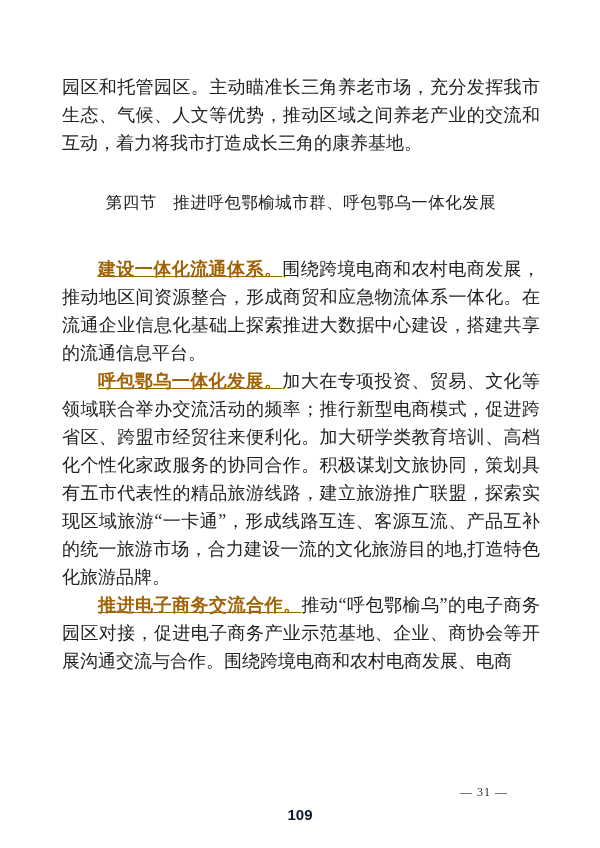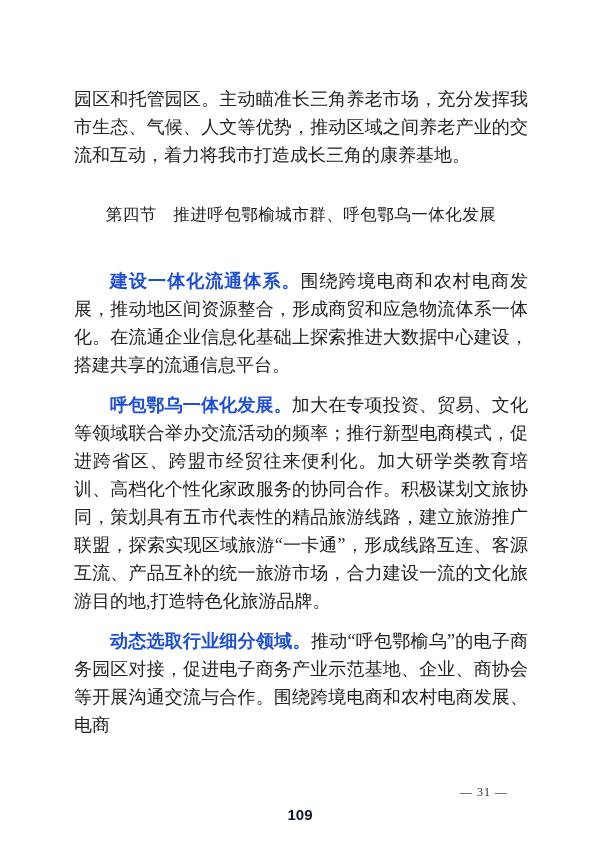--- a/index.html
+++ b/index.html
@@ -6,27 +6,27 @@
   .page{
     position:relative;
     width:600px;height:848px;
     background:#ffffff;
     overflow:hidden;
     font-family:"Liberation Serif","DejaVu Serif",serif;
     color:#222222;
   }
   .content{padding:73px 60px 0 62px;}
   .para{
-    margin:12px;
+    margin:0;
     font-size:18px;
     line-height:28px;
     text-align:justify;
     color:#222222;
   }
-  .para .lead{font-weight:700;color:#1d4ed8;}
+  .para .lead{font-weight:700;color:#a16207;text-decoration:underline;}
   .indent{text-indent:2em;}
   .heading{
     margin:31px 0 0 0;
     font-size:16.5px;
     line-height:30px;
     text-align:center;
     font-weight:500;
     color:#1d1d1d;
     letter-spacing:0.5px;
   }
@@ -61,20 +61,20 @@
 
     <p class="para">园区和托管园区。主动瞄准长三角养老市场，充分发挥我市生态、气候、人文等优势，推动区域之间养老产业的交流和互动，着力将我市打造成长三角的康养基地。</p>
 
     <h2 class="heading"><span>第四节</span><span class="hgap"></span><span>推进呼包鄂榆城市群、呼包鄂乌一体化发展</span></h2>
 
     <p class="para indent m-after-heading"><b class="lead">建设一体化流通体系。</b><span>围绕跨境电商和农村电商发展，推动地区间资源整合，形成商贸和应急物流体系一体化。在流通企业信息化基础上探索推进大数据中心建设，搭建共享的流通信息平台。</span></p>
 
 
     <p class="para indent"><b class="lead">呼包鄂乌一体化发展。</b><span>加大在专项投资、贸易、文化等领域联合举办交流活动的频率；推行新型电商模式，促进跨省区、跨盟市经贸往来便利化。加大研学类教育培训、高档化个性化家政服务的协同合作。积极谋划文旅协同，策划具有五市代表性的精品旅游线路，建立旅游推广联盟，探索实现区域旅游“一卡通”，形成线路互连、客源互流、产品互补的统一旅游市场，合力建设一流的文化旅游目的地,打造特色化旅游品牌。</span></p>
 
-    <p class="para indent"><b class="lead">动态选取行业细分领域。</b><span>推动“呼包鄂榆乌”的电子商务园区对接，促进电子商务产业示范基地、企业、商协会等开展沟通交流与合作。围绕跨境电商和农村电商发展、电商</span></p>
+    <p class="para indent"><b class="lead">推进电子商务交流合作。</b><span>推动“呼包鄂榆乌”的电子商务园区对接，促进电子商务产业示范基地、企业、商协会等开展沟通交流与合作。围绕跨境电商和农村电商发展、电商</span></p>
 
   </div>
 
   <div class="footer-marker">— 31 —</div>
 
   <div class="scan-number">109</div>
 </div>
 
 </body></html>

